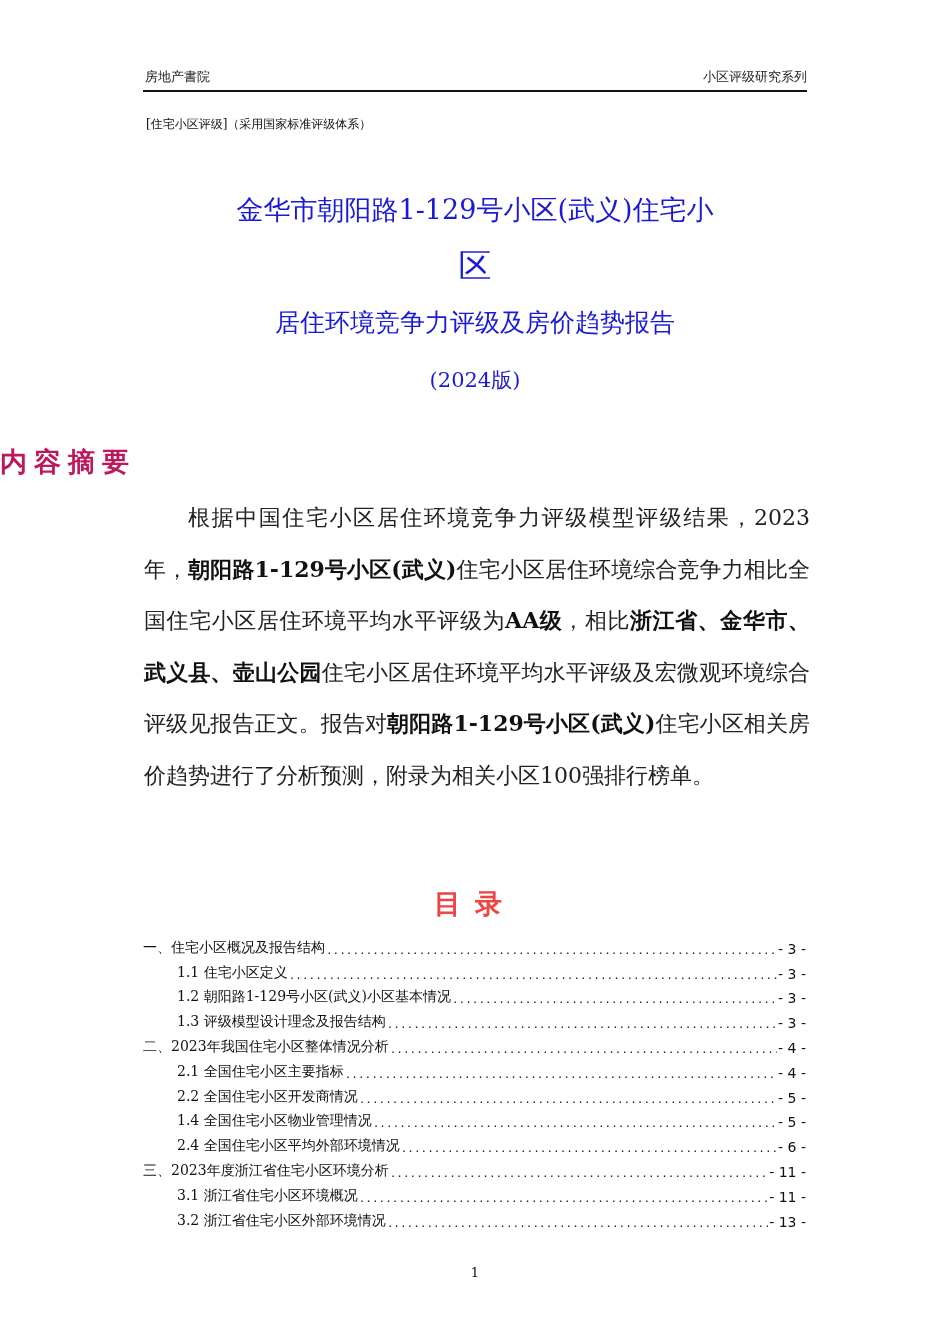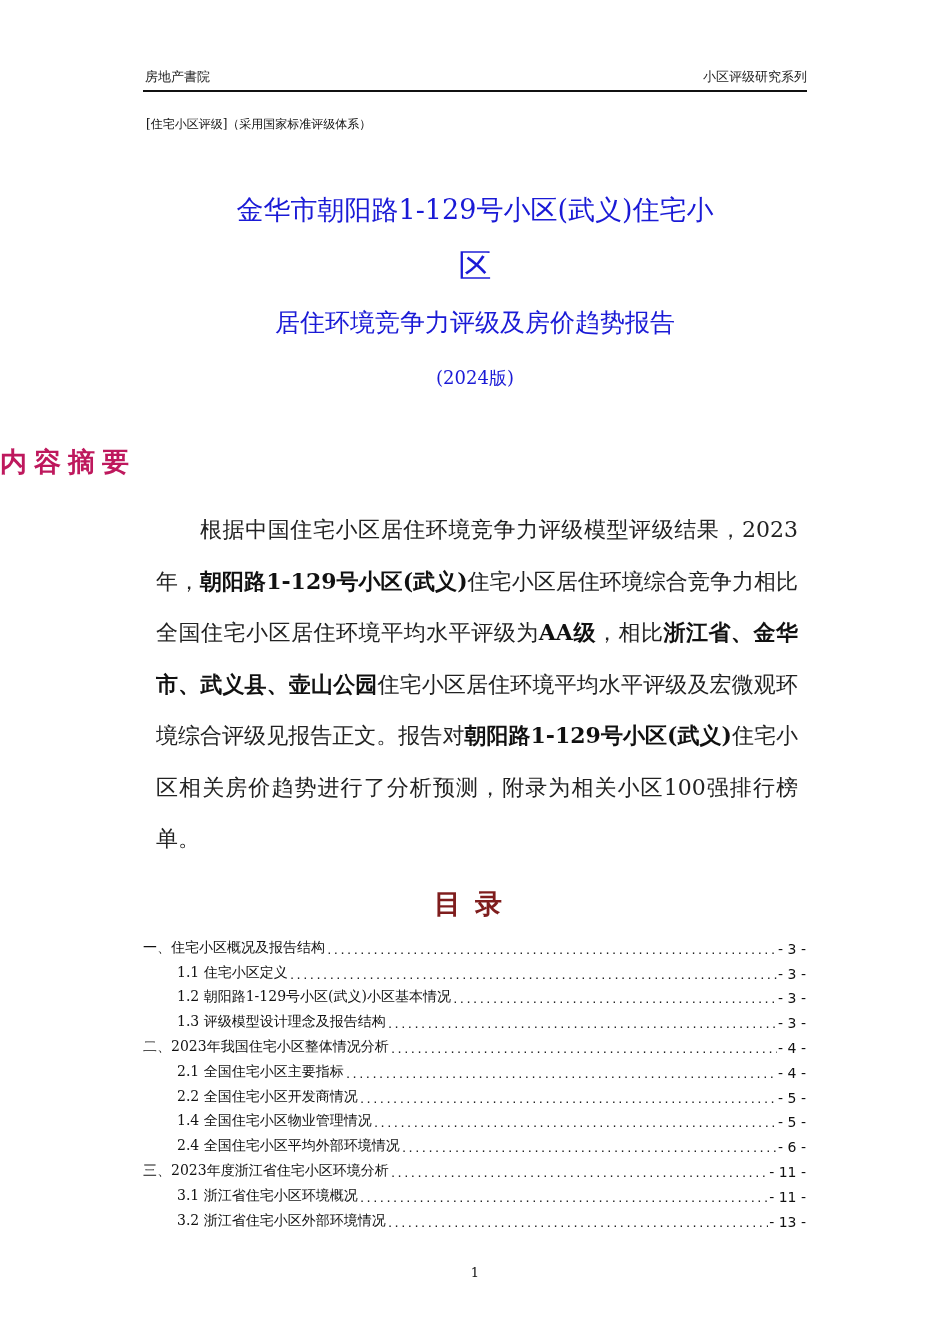--- a/index.html
+++ b/index.html
@@ -13,34 +13,34 @@
     .header .left { position: absolute; left: 2px; top: 0; }
     .header .right { position: absolute; right: 0; top: 0; }
 
     .tagline { position: absolute; left: 146px; top: 116px; font-size: 12px; color: #111; }
 
     .title { position: absolute; left: 140px; right: 140px; text-align: center; color: #1a1ad6;
              font-family: "DejaVu Serif", "Liberation Serif", serif; font-weight: normal; }
     .title.l1 { top: 192px; font-size: 27px; letter-spacing: 0px; }
     .title.l2 { top: 244px; font-size: 33px; }
     .title.l3 { top: 306px; font-size: 25px; }
-    .title.l4 { top: 366px; font-size: 18px; }
+    .title.l4 { top: 366px; font-size: 21px; }
 
     .abs-heading { position: absolute; left: 0; right: 0; top: 444px; text-align: left;
                    font-family: "DejaVu Sans", "Liberation Sans", sans-serif; font-weight: bold;
                    font-size: 27px; letter-spacing: 7px; color: #be185d; }
 
     .abstract { position: absolute; left: 144px; width: 666px; top: 492px; font-size: 22px;
                 line-height: 51.5px; color: #222; text-align: justify; }
-    .abstract p { margin: 12px; text-indent: 44px; }
+    .abstract p { margin: 0; text-indent: 44px; }
     .abstract b { color: #111; }
 
     .toc-heading { position: absolute; left: 0; right: 0; top: 886px; text-align: center;
                    font-family: "DejaVu Sans", "Liberation Sans", sans-serif; font-weight: bold;
-                   font-size: 27px; letter-spacing: 14px; color: #7f1d1d; }
+                   font-size: 27px; letter-spacing: 14px; color: #ef4444; }
 
     .toc { position: absolute; left: 143px; width: 663px; top: 932px; font-size: 14px; color: #111; }
     .toc-row { display: flex; align-items: flex-end; height: 24.8px; }
     .toc-row.sub { padding-left: 34px; }
     .toc-row .label { white-space: nowrap; }
     .toc-row .dots { flex: 1; overflow: hidden; white-space: nowrap; margin: 0 1px;
                      font-family: "DejaVu Sans Mono", monospace; font-size: 11px; color: #222; letter-spacing: 0px; }
     .toc-row .dots::before { content: "........................................................................................................................................................................................................"; }
     .toc-row .page { position: static; width: auto; height: auto; white-space: nowrap;
                      font-family: "DejaVu Sans", "Liberation Sans", sans-serif; font-size: 14px; }

